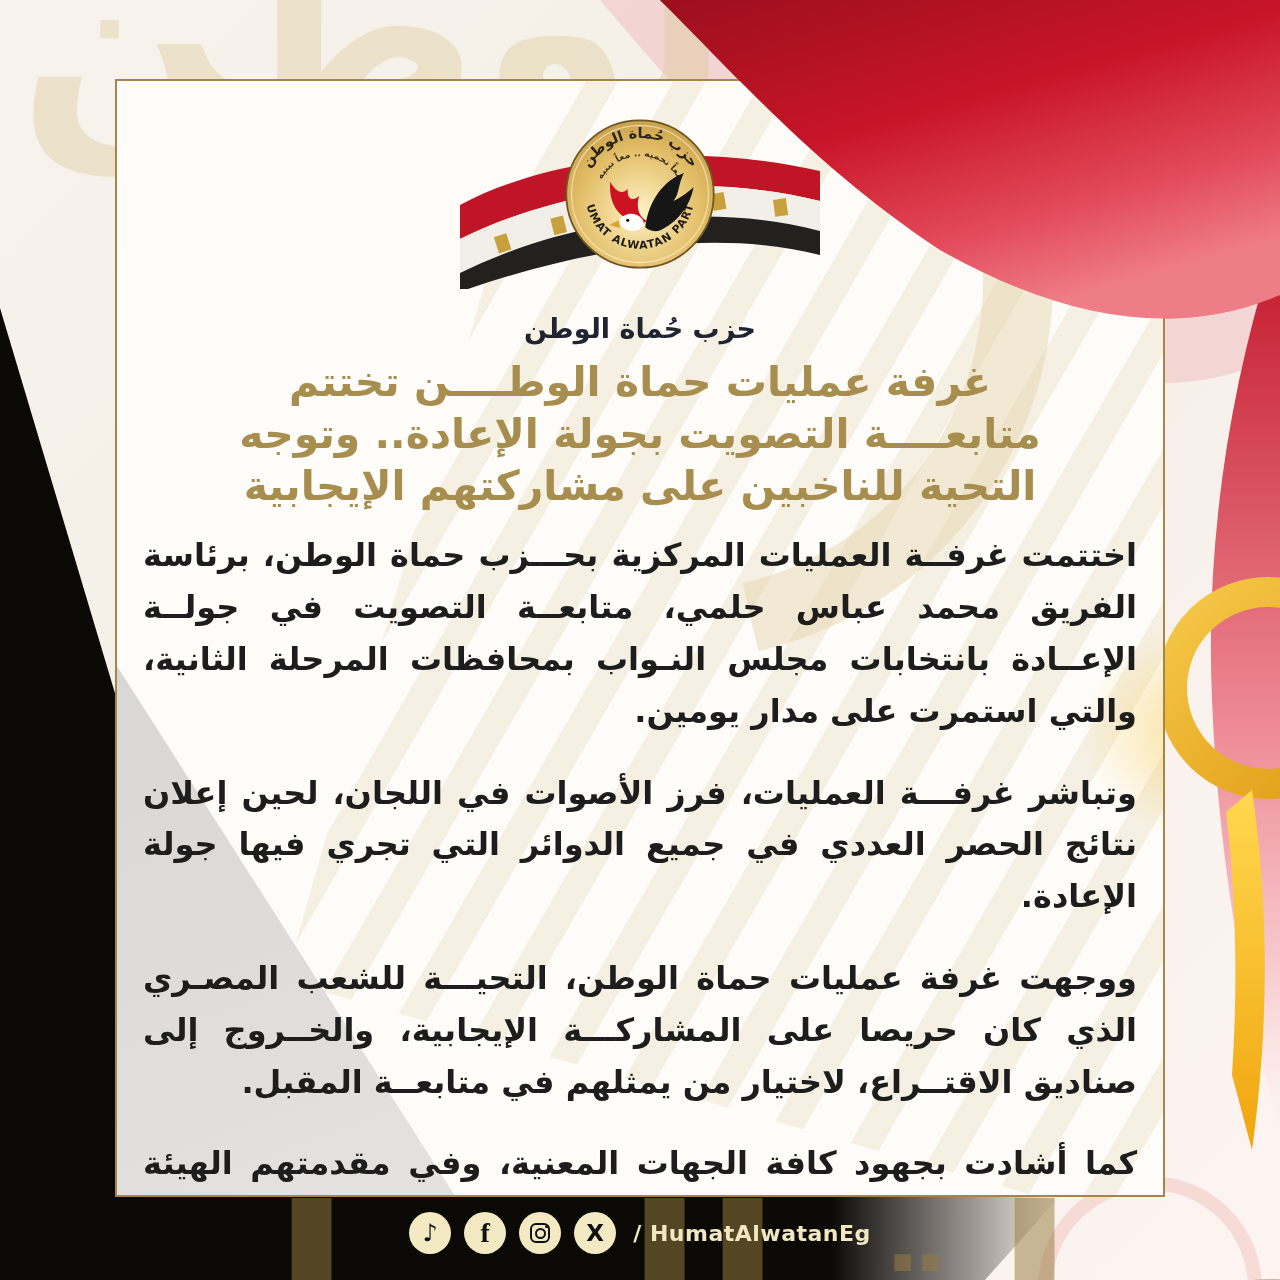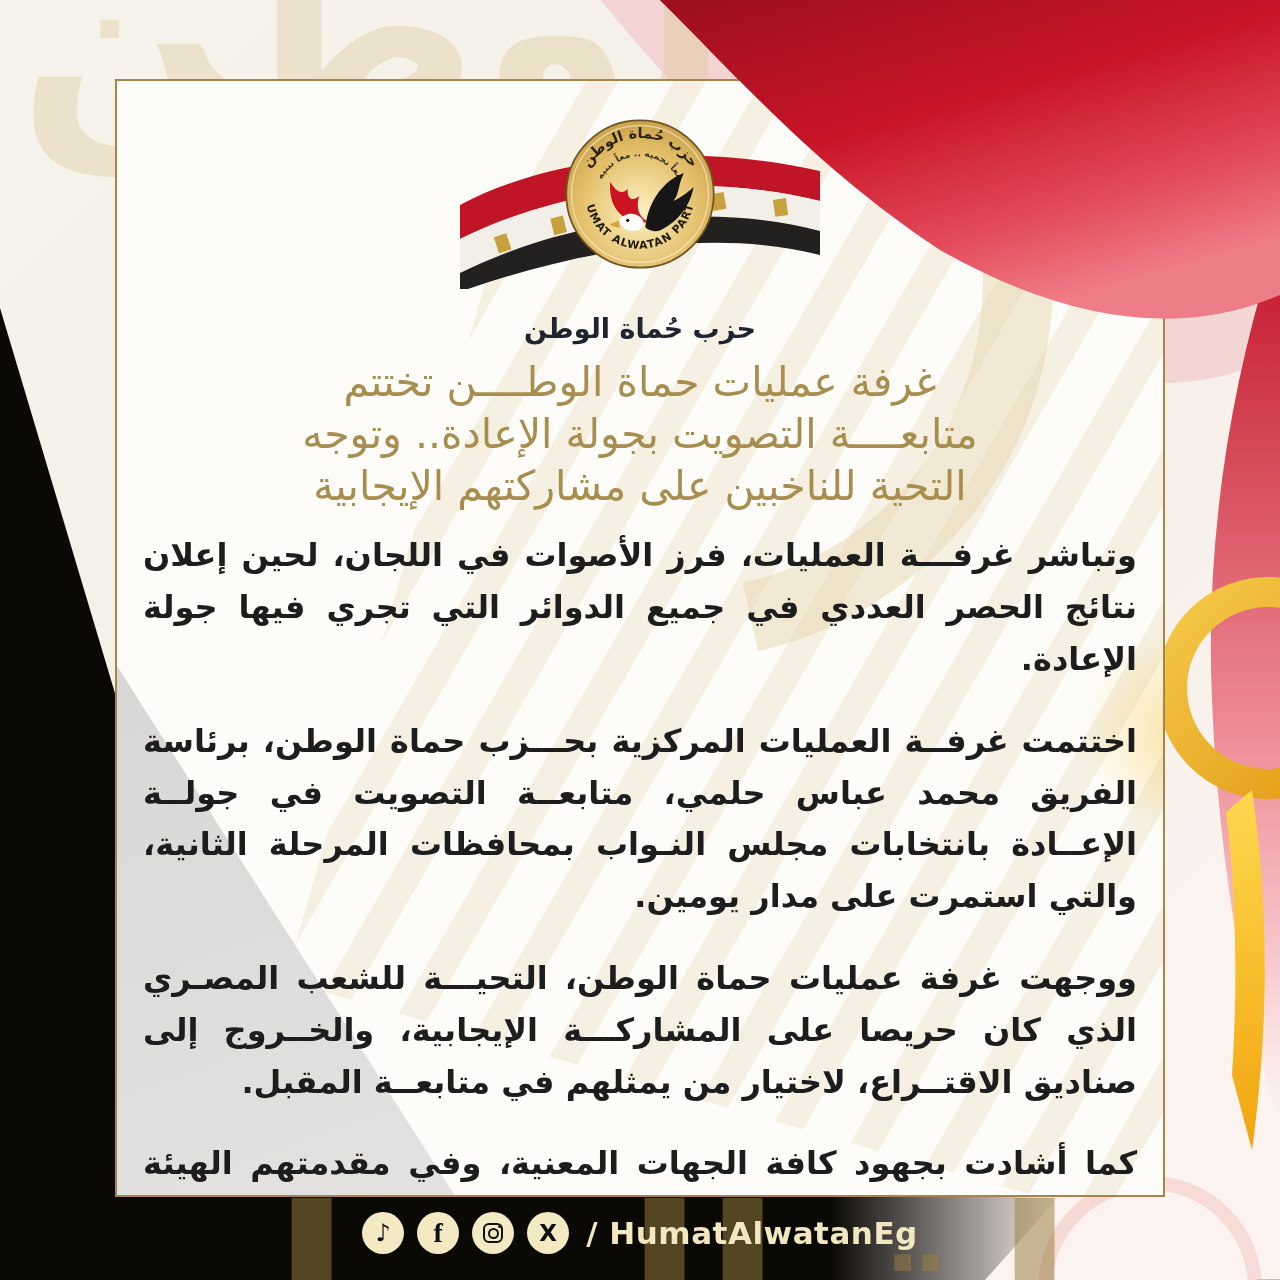--- a/index.html
+++ b/index.html
@@ -51,21 +51,21 @@
   
   .logo-wrap{position:relative;width:380px;height:196px;margin:34px auto 0}
   .logo-flag{position:absolute;left:10px;top:24px;width:360px;height:150px}
   .logo-coin{position:absolute;left:50%;margin-left:-79px;top:0;width:158px;height:158px}
   .logo-caption{
     text-align:center;font-weight:bold;font-size:27px;color:#1f2430;
     direction:rtl;margin:2px 0 0;
   }
   
   .headline{
-    font-weight:normal;font-size:41px;line-height:1.27;color:#a78e4e;
+    font-weight:bold;font-size:41px;line-height:1.27;color:#a78e4e;
     text-align:center;direction:rtl;margin:12px 4px 18px;text-wrap:balance;
   }
   .para{
     font-weight:bold;font-size:32px;line-height:1.62;color:#1d1d1d;
     direction:rtl;text-align:justify;text-align-last:right;margin:0 0 30px;
   }
   
   .footer{
     position:absolute;left:0;right:0;top:1212px;z-index:4;
     display:flex;align-items:center;justify-content:center;gap:13px;
@@ -75,21 +75,21 @@
     display:flex;align-items:center;justify-content:center;
     color:#101010;font-weight:bold;
   }
   .soc .glyph{font-size:24px;line-height:1}
   .soc .fb{font-family:"Liberation Serif",serif;font-size:28px}
   .soc .xx{font-size:23px}
   .ig{position:relative;width:20px;height:20px;border:2.5px solid #101010;border-radius:6px;box-sizing:border-box}
   .ig::before{content:"";position:absolute;inset:2.5px;border:2.5px solid #101010;border-radius:50%}
   .ig::after{content:"";position:absolute;top:-0.5px;right:-0.5px;width:3.5px;height:3.5px;background:#101010;border-radius:50%}
   .handle{
-    font-weight:bold;font-size:31px;color:#f1e7c0;direction:ltr;margin-left:4px;
+    font-weight:bold;font-size:22px;color:#f1e7c0;direction:ltr;margin-left:4px;
     letter-spacing:.5px;
   }
 </style>
 </head>
 <body>
 
 <svg class="bg-svg" viewBox="0 0 1280 1280">
   <defs>
     <linearGradient id="redGrad" x1="0" y1="0" x2="0.55" y2="1">
       <stop offset="0" stop-color="#9c0f1d"></stop>
@@ -184,22 +184,22 @@
           <path d="M-24,20 C-18,11 -5,10 2,18 C7,24 3,31 -6,32 C-15,33 -22,28 -24,20 Z" fill="#fdfdfb"></path>
           <path d="M-24,20 L-35,25 L-23,29 Z" fill="#d8a437"></path>
           <circle cx="-14" cy="20" r="1.8" fill="#101010"></circle>
         </g>
       </svg>
     </div>
     <div class="logo-caption">حزب حُماة الوطن</div>
 
     <h1 class="headline">غرفة عمليات حماة الوطــــن تختتم متابعــــة التصويت بجولة الإعادة.. وتوجه التحية للناخبين على مشاركتهم الإيجابية</h1>
 
+    <p class="para">اختتمت غرفــة العمليات المركزية بحـــزب حماة الوطن، برئاسة الفريق محمد عباس حلمي، متابعــة التصويت في جولــة الإعــادة بانتخابات مجلس النـواب بمحافظات المرحلة الثانية، والتي استمرت على مدار يومين.</p>
     <p class="para">وتباشر غرفـــة العمليات، فرز الأصوات في اللجان، لحين إعلان نتائج الحصر العددي في جميع الدوائر التي تجري فيها جولة الإعادة.</p>
-    <p class="para">اختتمت غرفــة العمليات المركزية بحـــزب حماة الوطن، برئاسة الفريق محمد عباس حلمي، متابعــة التصويت في جولــة الإعــادة بانتخابات مجلس النـواب بمحافظات المرحلة الثانية، والتي استمرت على مدار يومين.</p>
     <p class="para">ووجهت غرفة عمليات حماة الوطن، التحيـــة للشعب المصـري الذي كان حريصا على المشاركـــة الإيجابية، والخــروج إلى صناديق الاقتــراع، لاختيار من يمثلهم في متابعــة المقبل.</p>
     <p class="para">كما أشادت بجهود كافة الجهات المعنية، وفي مقدمتهم الهيئة الوطنية للانتخابات، وجميـــع الأجهزة الأمنيـــة التي كانت حريصـــة على تسهيل الاستحقاق الانتخابي.</p>
   </div>
 </div>
 
 <svg class="overlay-svg" viewBox="0 0 1280 1280">
   <path d="M660,0 C750,90 820,170 940,250 C1060,318 1175,340 1280,295 L1280,0 Z" fill="url(#redGrad)"></path>
 </svg>
 
 <div class="wm-bottom">حزب حماة الوطن</div>

